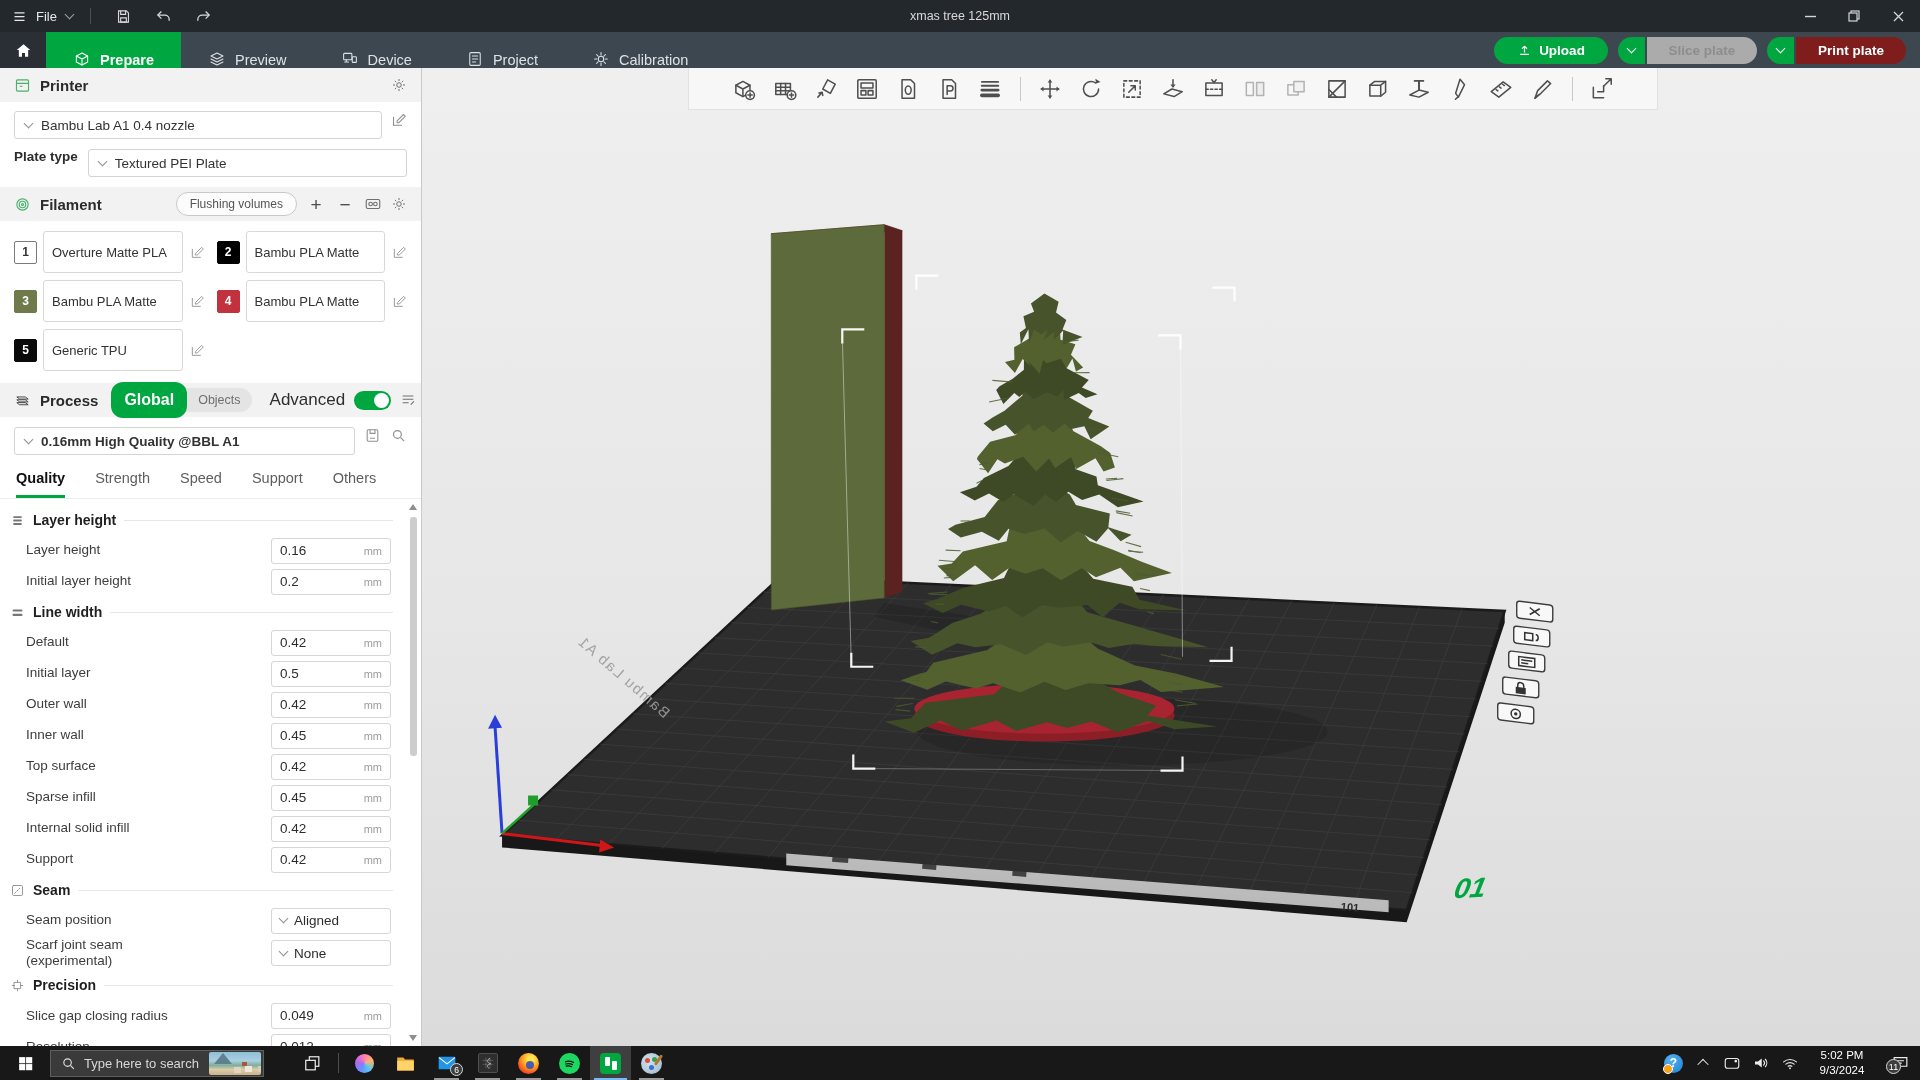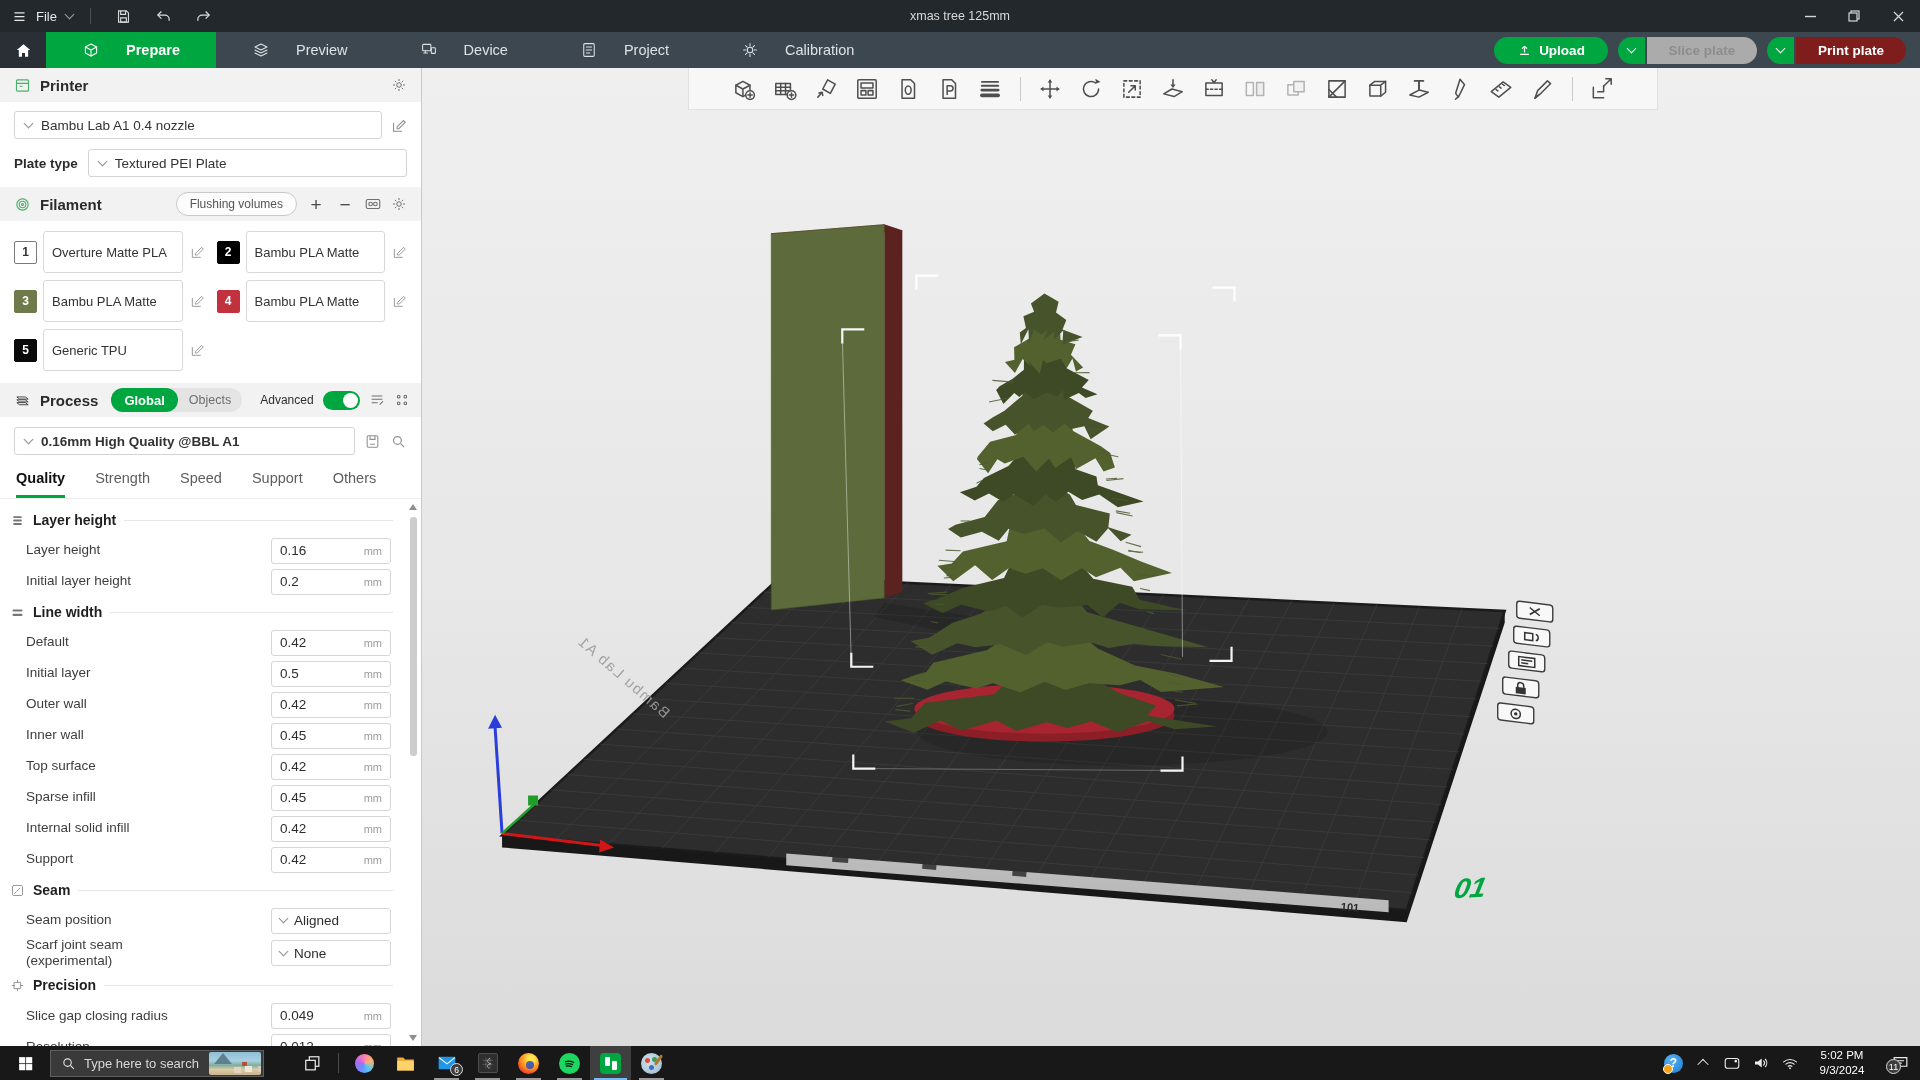--- a/index.html
+++ b/index.html
@@ -14,50 +14,50 @@
 .tb-title{position:absolute;left:50%;top:0;height:100%;display:flex;align-items:center;transform:translateX(-50%);font-size:12.5px;color:#d9d9d9}
 .tb-right{margin-left:auto;display:flex;height:100%}
 .wbtn{width:44px;height:100%;display:flex;align-items:center;justify-content:center}
 .chev{display:inline-block;width:7px;height:7px;border-right:1.6px solid #9aa0a4;border-bottom:1.6px solid #9aa0a4;transform:rotate(45deg);margin-top:-4px;flex:none}
 .chev.white{border-color:#fff}
 .chev.gray{border-color:#8f8f8f}
 
 
 .tabbar{background:#3d4750;display:flex;align-items:stretch}
 .home{width:46px;background:#292f34;color:#fff;display:flex;align-items:center;justify-content:center}
-.tab{display:flex;align-items:center;gap:26px;padding:0 36px;color:#dde2e5;font-size:14.5px}
+.tab{display:flex;align-items:flex-end;gap:9px;padding:0 27px;color:#dde2e5;font-size:14.5px}
 .tab.active{background:#00a63f;color:#fff;font-weight:700}
 .actions{margin-left:auto;display:flex;align-items:center;gap:10px;padding-right:14px}
 .btnpill{height:27px;border-radius:14px;display:flex;align-items:center;justify-content:center;font-size:13.5px;font-weight:700}
 .upload{background:#00a63f;color:#fff;width:114px;gap:7px}
 .grp{display:flex;gap:2px}
 .chevseg{width:27px;height:27px;border-radius:14px 0 0 14px;background:#00a63f;display:flex;align-items:center;justify-content:center}
 .mainseg{width:110px;height:27px;border-radius:0 14px 14px 0;display:flex;align-items:center;justify-content:center;font-size:13.5px;font-weight:700}
 .slice .mainseg{background:#ababab;color:#8d8d8d}
 .print .mainseg{background:#7f1d1d;color:#fff}
 
 
 .main{display:flex;min-height:0}
 .sidebar{width:422px;background:#fff;border-right:1px solid #c9c9c9;display:flex;flex-direction:column;min-height:0}
 .sec-h{height:34px;background:#f2f2f3;display:flex;align-items:center;gap:9px;padding:0 14px;flex:none}
 .sec-h .t{font-size:15px;font-weight:700;color:#2b2b2b}
 .sp{flex:1}
-.row{display:flex;align-items:center;flex:none}
+.row{display:flex;flex:none}
 .selectbox{height:28px;border:1px solid #d4d4d4;border-radius:3px;display:flex;align-items:center;gap:9px;padding:0 10px;font-size:13.5px;color:#333;background:#fff}
 .lblb{font-size:13.5px;font-weight:700;color:#2c2c2c}
 .pillbtn{height:24px;border:1px solid #c9c9c9;border-radius:12px;padding:0 13px;font-size:12px;color:#555;display:flex;align-items:center;background:#fcfcfc}
 .pm{font-size:19px;color:#4d4d4d;width:20px;text-align:center;line-height:1}
 .filgrid{display:grid;grid-template-columns:1fr 1fr;gap:7px 12px;padding:10px 14px 12px;flex:none}
 .slot{display:flex;align-items:center;gap:6px;min-width:0}
 .chipn{width:23px;height:23px;border-radius:2px;display:flex;align-items:center;justify-content:center;font-size:12px;font-weight:700;flex:none}
 .fname{flex:1;height:42px;border:1px solid #d8d8d8;border-radius:3px;display:flex;align-items:center;padding:0 8px;font-size:13px;color:#333;min-width:0;white-space:nowrap;overflow:hidden}
 .scope{height:24px;background:#e4e4e4;border-radius:12px;display:flex;align-items:center}
-.scope .on{background:#00a63f;color:#fff;height:24px;border-radius:12px;padding:0 13px;display:flex;align-items:center;font-size:13px;font-weight:700}
+.scope .on{background:#00a63f;color:#fff;height:36px;border-radius:12px;padding:0 13px;display:flex;align-items:center;font-size:16px;font-weight:700}
 .scope .off{color:#6f6f6f;padding:0 11px;font-size:12.5px}
-.advl{font-size:12px;color:#2e2e2e}
+.advl{font-size:17px;color:#2e2e2e}
 .switch{width:37px;height:19px;border-radius:10px;background:#00a63f;position:relative;flex:none}
 .switch::after{content:"";position:absolute;right:2px;top:2px;width:15px;height:15px;border-radius:50%;background:#fff}
 .ptabs{display:flex;gap:30px;padding:11px 16px 0;flex:none;border-bottom:1px solid #ededed}
 .ptab{font-size:14.5px;color:#5e5e5e;padding-bottom:9px}
 .ptab.active{color:#101010;font-weight:700;border-bottom:3px solid #00a63f}
 .settings{flex:1;overflow:hidden;position:relative;padding-top:6px}
 .g-h{display:flex;align-items:center;gap:8px;height:30px;padding:0 28px 0 10px}
 .g-h .t{font-size:14px;font-weight:700;color:#1f1f1f;white-space:nowrap}
 .g-h .ln{flex:1;height:1px;background:#e7e7e7}
 .s-row{display:flex;align-items:center;min-height:31px;padding:1px 30px 1px 26px}

